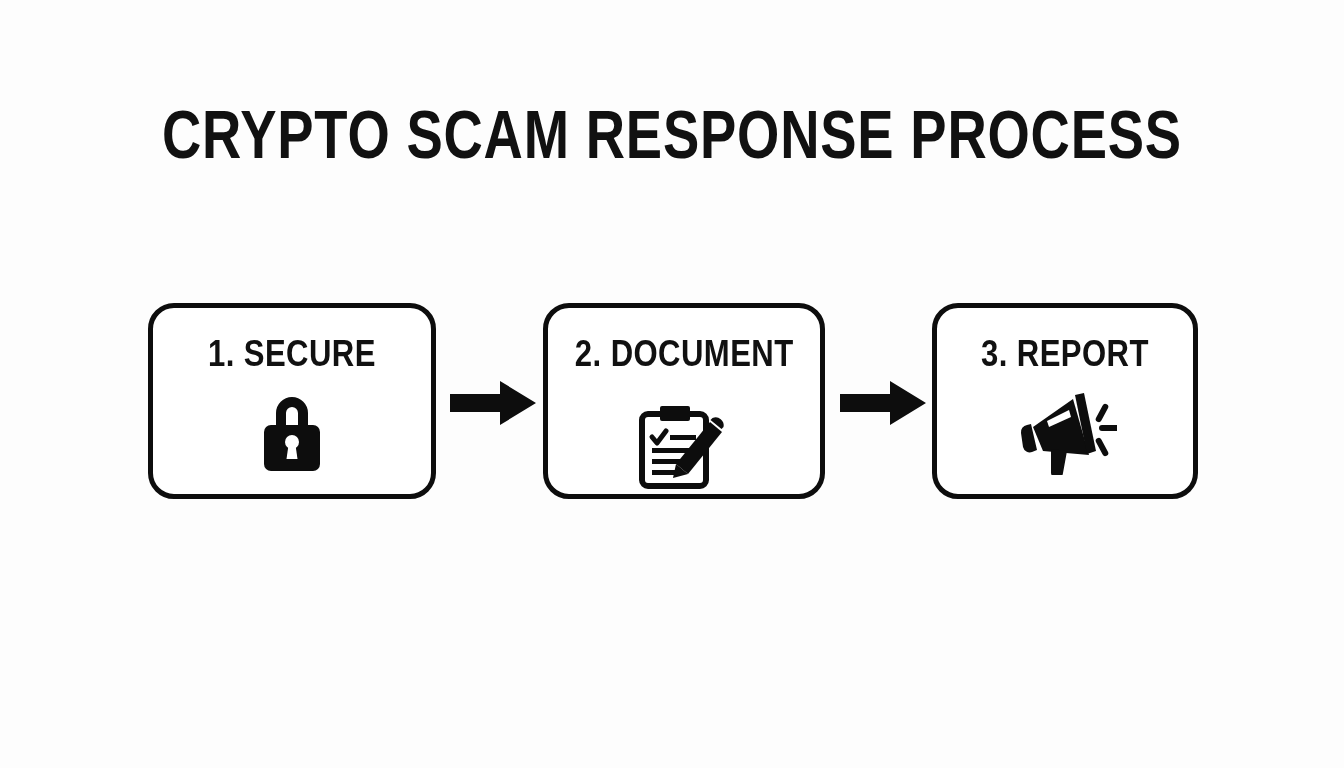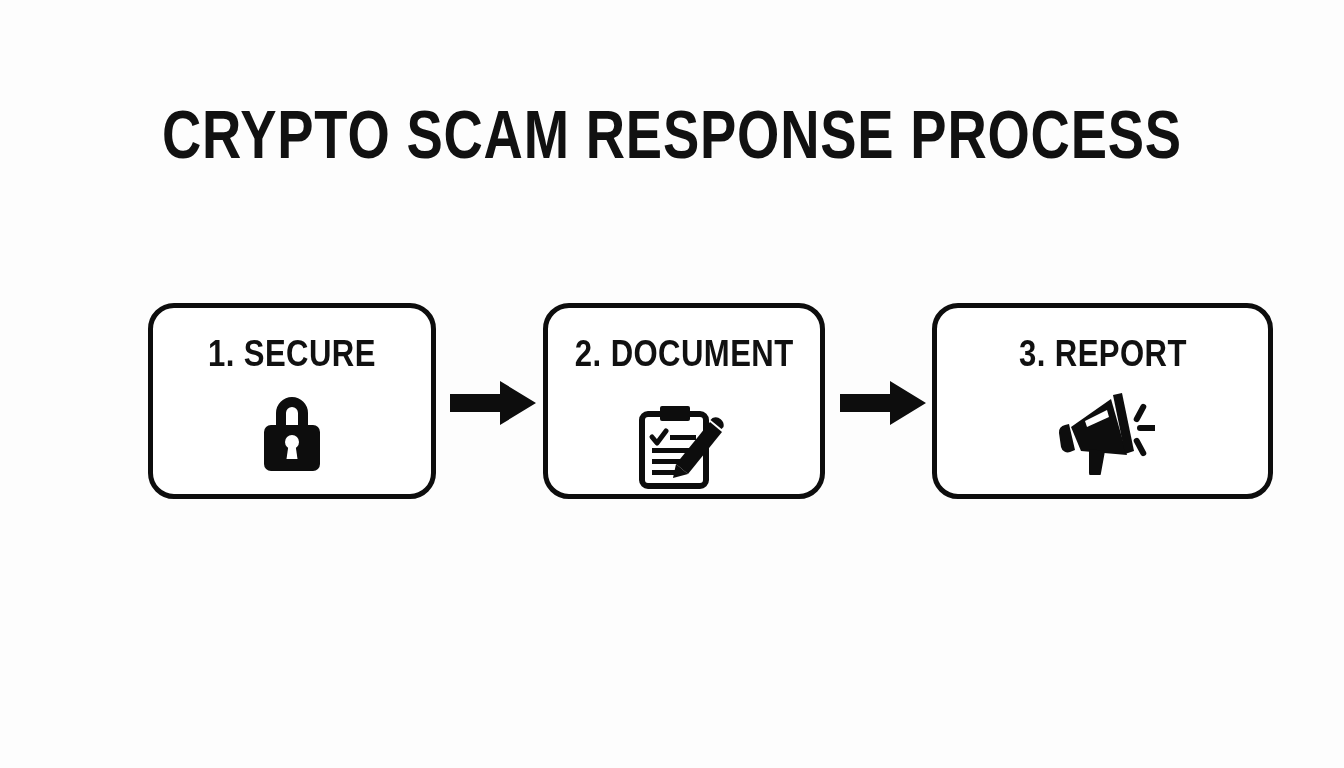--- a/index.html
+++ b/index.html
@@ -58,21 +58,21 @@
     box-sizing: border-box;
     border: 5px solid #0d0d0d;
     border-radius: 26px;
     background: #ffffff;
     display: flex;
     flex-direction: column;
     align-items: center;
   }
   .step-box.b1 { left: 0px;   width: 288px; }
   .step-box.b2 { left: 395px; width: 282px; gap: 20px; }
-  .step-box.b3 { left: 784px; width: 341px; }
+  .step-box.b3 { left: 784px; width: 266px; }
 
   .step-label {
     margin-top: 26px;
     color: #111111;
     font-family: "Liberation Sans Narrow", "Liberation Sans", sans-serif;
     font-size: 37px;
     font-weight: 700;
     letter-spacing: 0.5px;
     line-height: 40px;
     white-space: nowrap;

